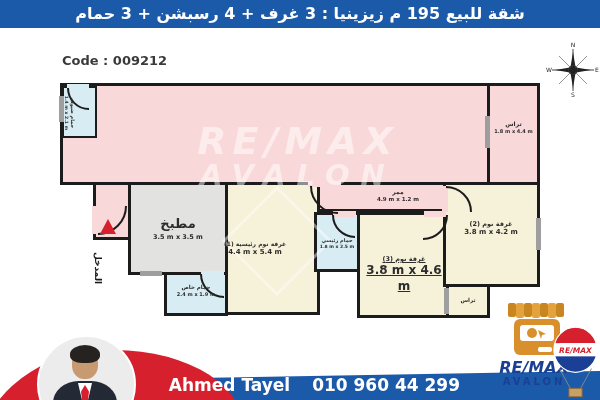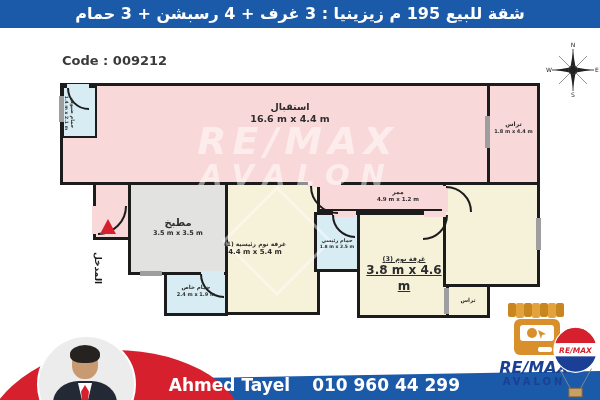--- a/index.html
+++ b/index.html
@@ -109,55 +109,55 @@
       <rect x="59" y="96" width="5" height="26"></rect>
       <rect x="485" y="116" width="5" height="32"></rect>
       <rect x="536" y="218" width="5" height="32"></rect>
       <rect x="444" y="288" width="5" height="26"></rect>
       <rect x="140" y="271" width="22" height="5"></rect>
     </g>
 
     <polygon points="108,219 100,234 116,234" fill="#d6202e"></polygon>
   </svg>
 
-  <div class="lbl" style="left:225px;top:101px;width:130px;">
-    <span class="nm" style="font-size:9.5px">استقبال</span>
-    <span class="dm" style="font-size:9.5px">16.6 m x 4.4 m</span>
-  </div>
   <div class="lbl" style="left:489px;top:120px;width:49px;">
     <span class="nm" style="font-size:6px">تراس</span>
     <span class="dm" style="font-size:5px">1.8 m x 4.4 m</span>
   </div>
   <div class="lbl rot" style="left:76px;top:92px;width:42px;">
     <span class="nm" style="font-size:5px">حمام ضيوف</span>
     <span class="dm" style="font-size:4.5px">1.4 m x 2.1 m</span>
   </div>
   <div class="lbl" style="left:358px;top:188px;width:80px;">
     <span class="nm" style="font-size:6px">ممر</span>
     <span class="dm" style="font-size:5.5px">4.9 m x 1.2 m</span>
   </div>
   <div class="lbl" style="left:140px;top:216px;width:76px;">
-    <span class="nm" style="font-size:10px">مطبخ</span>
+    <span class="nm" style="font-size:13px">مطبخ</span>
     <span class="dm" style="font-size:6.5px">3.5 m x 3.5 m</span>
   </div>
   <div class="lbl" style="left:214px;top:240px;width:82px;">
     <span class="nm" style="font-size:6px">غرفة نوم رئيسية (1)</span>
     <span class="dm" style="font-size:7px">4.4 m x 5.4 m</span>
   </div>
   <div class="lbl" style="left:315px;top:237px;width:44px;">
     <span class="nm" style="font-size:5px">حمام رئيسي</span>
     <span class="dm" style="font-size:4.5px">1.8 m x 2.5 m</span>
   </div>
   <div class="lbl" style="left:168px;top:284px;width:56px;">
     <span class="nm" style="font-size:5.5px">حمام خاص</span>
     <span class="dm" style="font-size:5px">2.4 m x 1.9 m</span>
   </div>
   <div class="lbl" style="left:366px;top:255px;width:76px;text-decoration:underline;">
     <span class="nm" style="font-size:6.5px">غرفة نوم (3)</span>
     <span class="dm" style="font-size:12px">3.8 m x 4.6 m</span>
+  </div>
+  <div class="lbl" style="left:451px;top:220px;width:80px;">
+    <span class="nm" style="font-size:6.5px">غرفة نوم (2)</span>
+    <span class="dm" style="font-size:7px">3.8 m x 4.2 m</span>
   </div>
   <div class="lbl" style="left:451px;top:297px;width:34px;">
     <span class="nm" style="font-size:5.5px">تراس</span>
   </div>
   <div class="lbl rot" style="left:103px;top:243px;width:50px;">
     <span class="nm" style="font-size:9px;color:#1c1c1c">المدخل</span>
   </div>
 
   <div id="watermark" class="abs">
     <span class="w1">RE/MAX</span>

